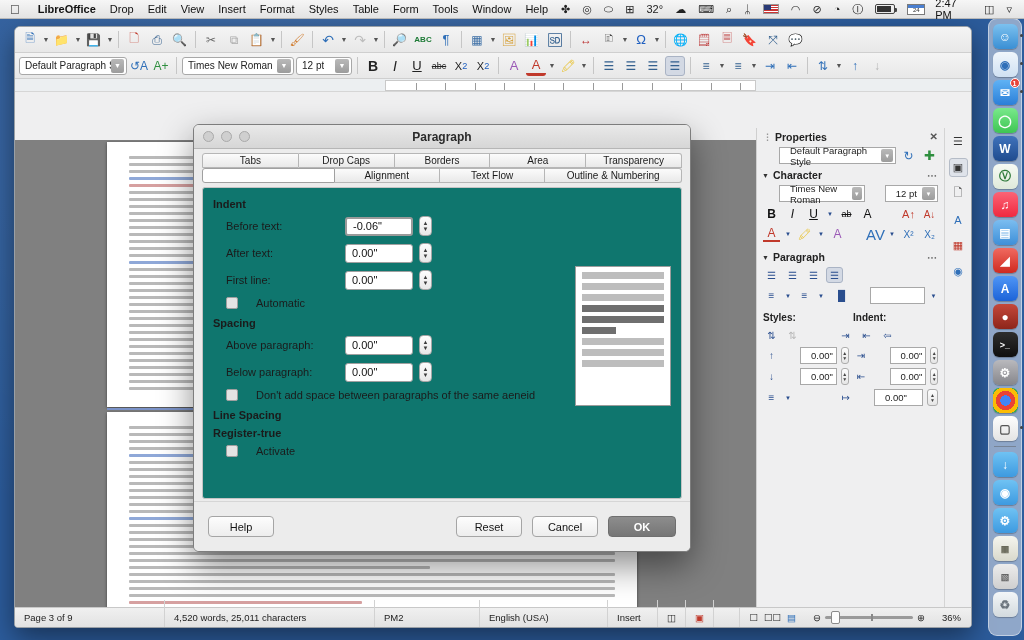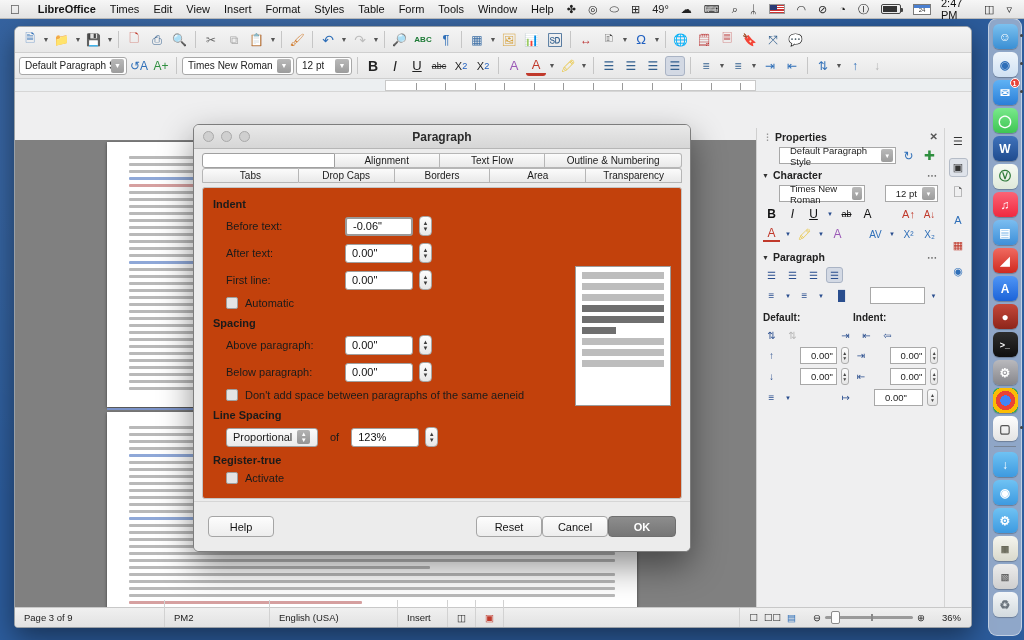--- a/index.html
+++ b/index.html
@@ -226,37 +226,37 @@
     flex:1; height:15px; background:linear-gradient(#fbfbfb,#e9e9e9);
     border:1px solid #b6b6b6; border-left:none;
     font-size:10px; display:flex;align-items:center;justify-content:center;color:#1b1b1b;
   }
   .tab:first-child{border-left:1px solid #b6b6b6;border-top-left-radius:3px;}
   .tab:last-child{border-top-right-radius:3px;}
   .tabrow.r2 .tab:first-child{border-bottom-left-radius:3px;}
   .tabrow.r2 .tab:last-child{border-bottom-right-radius:3px;}
   .tab.active{background:#ffffff;border-color:#a0a0a0;}
 
-  .dlg-body{position:absolute;left:8px;right:8px;top:62px;bottom:52px;background:#c2410c;
+  .dlg-body{position:absolute;left:8px;right:8px;top:62px;bottom:52px;background:#0f766e;
             border:1px solid #c4c4c4;border-radius:3px;padding:8px 10px;}
   .grp-title{font-weight:bold;font-size:11px;margin:2px 0 6px 0;}
   .frow{display:flex;align-items:center;margin-bottom:7px;}
   .frow .lab{width:132px;padding-left:13px;font-size:11px;}
   .field{
     width:68px;height:19px;background:#fff;border:1px solid #a0a0a0;border-radius:3px;
     display:flex;align-items:center;padding-left:6px;font-size:11px;color:#111;
   }
   .field.focus{border:2px solid #9a9a9a;}
   .spin{
     width:13px;height:20px;margin-left:6px;border:1px solid #a6a6a6;border-radius:4px;
     background:linear-gradient(#fdfdfd,#e8e8e8);
     display:flex;flex-direction:column;align-items:center;justify-content:center;
     font-size:6px;line-height:6px;color:#3c3c3c;
   }
-  .cbrow{display:flex;align-items:center;padding-left:13px;margin-bottom:8px;gap:7px;}
+  .cbrow{display:flex;align-items:center;padding-left:13px;margin-bottom:8px;gap:18px;}
   .cbox{width:12px;height:12px;background:#e4e4e4;border:1px solid #9f9f9f;border-radius:2px;}
   .selbox{
     height:19px;min-width:92px;background:linear-gradient(#fbfbfb,#eaeaea);
     border:1px solid #a0a0a0;border-radius:3px;
     display:flex;align-items:center;padding:0 3px 0 6px;font-size:11px;gap:5px;
   }
   .selbox .dd{width:13px;height:14px;background:linear-gradient(#b3b3b3,#949494);border-radius:2px;
               color:#fff;font-size:6px;display:flex;flex-direction:column;align-items:center;justify-content:center;line-height:6px;}
   .preview{
     position:absolute;right:10px;top:78px;width:96px;height:140px;
@@ -266,49 +266,49 @@
   .pv-line.dark{background:#6f6f6f;}
   .pv-line.dark.sh{width:42%;}
   .dlg-footer{position:absolute;left:0;right:0;bottom:0;height:50px;background:#ececec;
               border-top:1px solid #d6d6d6;display:flex;align-items:center;padding:0 14px;}
   .btn{
     height:21px;min-width:66px;padding:0 12px;border:1px solid #a5a5a5;border-radius:4px;
     background:linear-gradient(#fdfdfd,#ededed);font-size:11px;color:#141414;
     display:flex;align-items:center;justify-content:center;
   }
   .btn.primary{background:linear-gradient(#8d8d8d,#767676);color:#fff;border-color:#6f6f6f;min-width:68px;font-weight:bold;}
-  .footer-right{margin-left:auto;display:flex;padding-left:36px;}
+  .footer-right{margin-left:auto;display:flex;gap:10px;padding-left:36px;}
 </style>
 </head>
 <body>
 
 <div id="root">
   <div class="wallpaper"></div>
 
   <div class="menubar">
     <span class="apple"></span>
     <span class="mi bold">LibreOffice</span>
-    <span class="mi">Times</span>
+    <span class="mi">Drop</span>
     <span class="mi">Edit</span>
     <span class="mi">View</span>
     <span class="mi">Insert</span>
     <span class="mi">Format</span>
     <span class="mi">Styles</span>
     <span class="mi">Table</span>
     <span class="mi">Form</span>
     <span class="mi">Tools</span>
     <span class="mi">Window</span>
     <span class="mi">Help</span>
 
     <span class="right">
       <span class="si">✤</span>
       <span class="si">◎</span>
       <span class="si">⬭</span>
       <span class="si">⊞</span>
-      <span class="si">49°</span>
+      <span class="si">32°</span>
       <span class="si">☁</span>
       <span class="si">⌨</span>
       <span class="si">⌕</span>
       <span class="si">ᛦ</span>
       <span class="si">
           <i class="mb-flag"></i>
         </span>
       <span class="si">◠</span>
       <span class="si">⊘</span>
       <span class="si">◔</span>
@@ -580,21 +580,21 @@
         <span class="sbico" style="color:#c0392b;font-size:11px">A↑</span>
         <span class="sbico" style="color:#c0392b;font-size:10px">A↓</span>
       </div>
       <div class="sb-row">
         <span class="sbico" style="color:#c0392b;font-size:12px;border-bottom:2px solid #c0392b">A</span>
         <span class="sbico" style="font-size:6px;width:8px">▼</span>
         <span class="sbico" style="color:#e8c02a;font-size:11px">🖍</span>
         <span class="sbico" style="font-size:6px;width:8px">▼</span>
         <span class="sbico" style="color:#9b59b6;font-size:12px">A</span>
         <span style="flex:1"></span>
-        <span class="sbico" style="color:#2f6fb8;font-size:10px">AV</span>
+        <span class="sbico" style="color:#2f6fb8;font-size:15px">AV</span>
         <span class="sbico" style="font-size:6px;width:8px">▼</span>
         <span class="sbico" style="color:#2f6fb8;font-size:10px">X²</span>
         <span class="sbico" style="color:#2f6fb8;font-size:10px">X₂</span>
       </div>
 
       <div class="sb-section" style="margin-top:4px">
         <span class="tri">▼</span>
         <span>Paragraph</span>
         <span class="dots">⋯</span>
       </div>
@@ -610,21 +610,21 @@
         <span class="sbico">≡</span>
         <span class="sbico" style="font-size:6px;width:8px">▼</span>
         <span style="flex:1"></span>
         <span class="sbico">█</span>
         <div class="sb-input" style="width:58px">
           <span></span>
         </div>
         <span class="sbico" style="font-size:6px;width:9px">▼</span>
       </div>
       <div class="sb-row" style="padding-top:6px">
-        <span class="sb-lab" style="width:86px">Default:</span>
+        <span class="sb-lab" style="width:86px">Styles:</span>
         <span class="sb-lab">Indent:</span>
       </div>
       <div class="sb-row">
         <span class="sbico">⇅</span>
         <span class="sbico" style="color:#b5b5b5">⇅</span>
         <span style="width:28px"></span>
         <span class="sbico">⇥</span>
         <span class="sbico">⇤</span>
         <span class="sbico">⇦</span>
       </div>
@@ -668,20 +668,21 @@
       <div class="ri">☰</div>
       <div class="ri act">▣</div>
       <div class="ri">🗋</div>
       <div class="ri" style="color:#2f6fb8">A</div>
       <div class="ri" style="color:#c0392b">▦</div>
       <div class="ri" style="color:#2f6fb8">◉</div>
     </div>
 
     <div class="statusbar">
       <div class="cell" style="min-width:150px">Page 3 of 9</div>
+      <div class="cell" style="min-width:210px">4,520 words, 25,011 characters</div>
       <div class="cell" style="min-width:105px">PM2</div>
       <div class="cell" style="min-width:128px">English (USA)</div>
       <div class="cell" style="min-width:50px">Insert</div>
       <div class="cell">◫</div>
       <div class="cell" style="color:#c0392b">▣</div>
       <div class="spacer"></div>
       <div class="cell" style="border:none;gap:6px">
         <span>☐</span>
         <span>☐☐</span>
         <span style="color:#2f6fb8">▤</span>
@@ -702,33 +703,33 @@
     <div class="dlg-title">
       <div class="dots">
         <div class="d"></div>
         <div class="d"></div>
         <div class="d"></div>
       </div>
       <div class="t">Paragraph</div>
     </div>
 
     <div class="tabstrip">
-      <div class="tabrow r2">
-        <div class="tab active" style="flex:1.25"></div>
-        <div class="tab">Alignment</div>
-        <div class="tab">Text Flow</div>
-        <div class="tab" style="flex:1.3">Outline &amp; Numbering</div>
-      </div>
       <div class="tabrow r1">
         <div class="tab">Tabs</div>
         <div class="tab">Drop Caps</div>
         <div class="tab">Borders</div>
         <div class="tab">Area</div>
         <div class="tab">Transparency</div>
       </div>
+      <div class="tabrow r2">
+        <div class="tab active" style="flex:1.25"></div>
+        <div class="tab">Alignment</div>
+        <div class="tab">Text Flow</div>
+        <div class="tab" style="flex:1.3">Outline &amp; Numbering</div>
+      </div>
     </div>
 
     <div class="dlg-body">
       <div class="grp-title">Indent</div>
 
       <div class="frow">
         <span class="lab">Before text:</span>
         <span class="field focus">-0.06"</span>
         <span class="spin">▲<br>▼</span>
       </div>
@@ -757,29 +758,20 @@
         <span class="lab">Below paragraph:</span>
         <span class="field">0.00"</span>
         <span class="spin">▲<br>▼</span>
       </div>
       <div class="cbrow">
         <span class="cbox"></span>
         <span>Don't add space between paragraphs of the same aeneid</span>
       </div>
 
       <div class="grp-title">Line Spacing</div>
-      <div class="frow" style="padding-left:13px">
-        <span class="selbox">
-          <span>Proportional</span>
-          <span class="dd">▲<br>▼</span>
-        </span>
-        <span style="margin:0 12px">of</span>
-        <span class="field">123%</span>
-        <span class="spin">▲<br>▼</span>
-      </div>
 
       <div class="grp-title">Register-true</div>
       <div class="cbrow">
         <span class="cbox"></span>
         <span>Activate</span>
       </div>
 
       <div class="preview">
         <div class="pv-line"></div>
         <div class="pv-line"></div>

